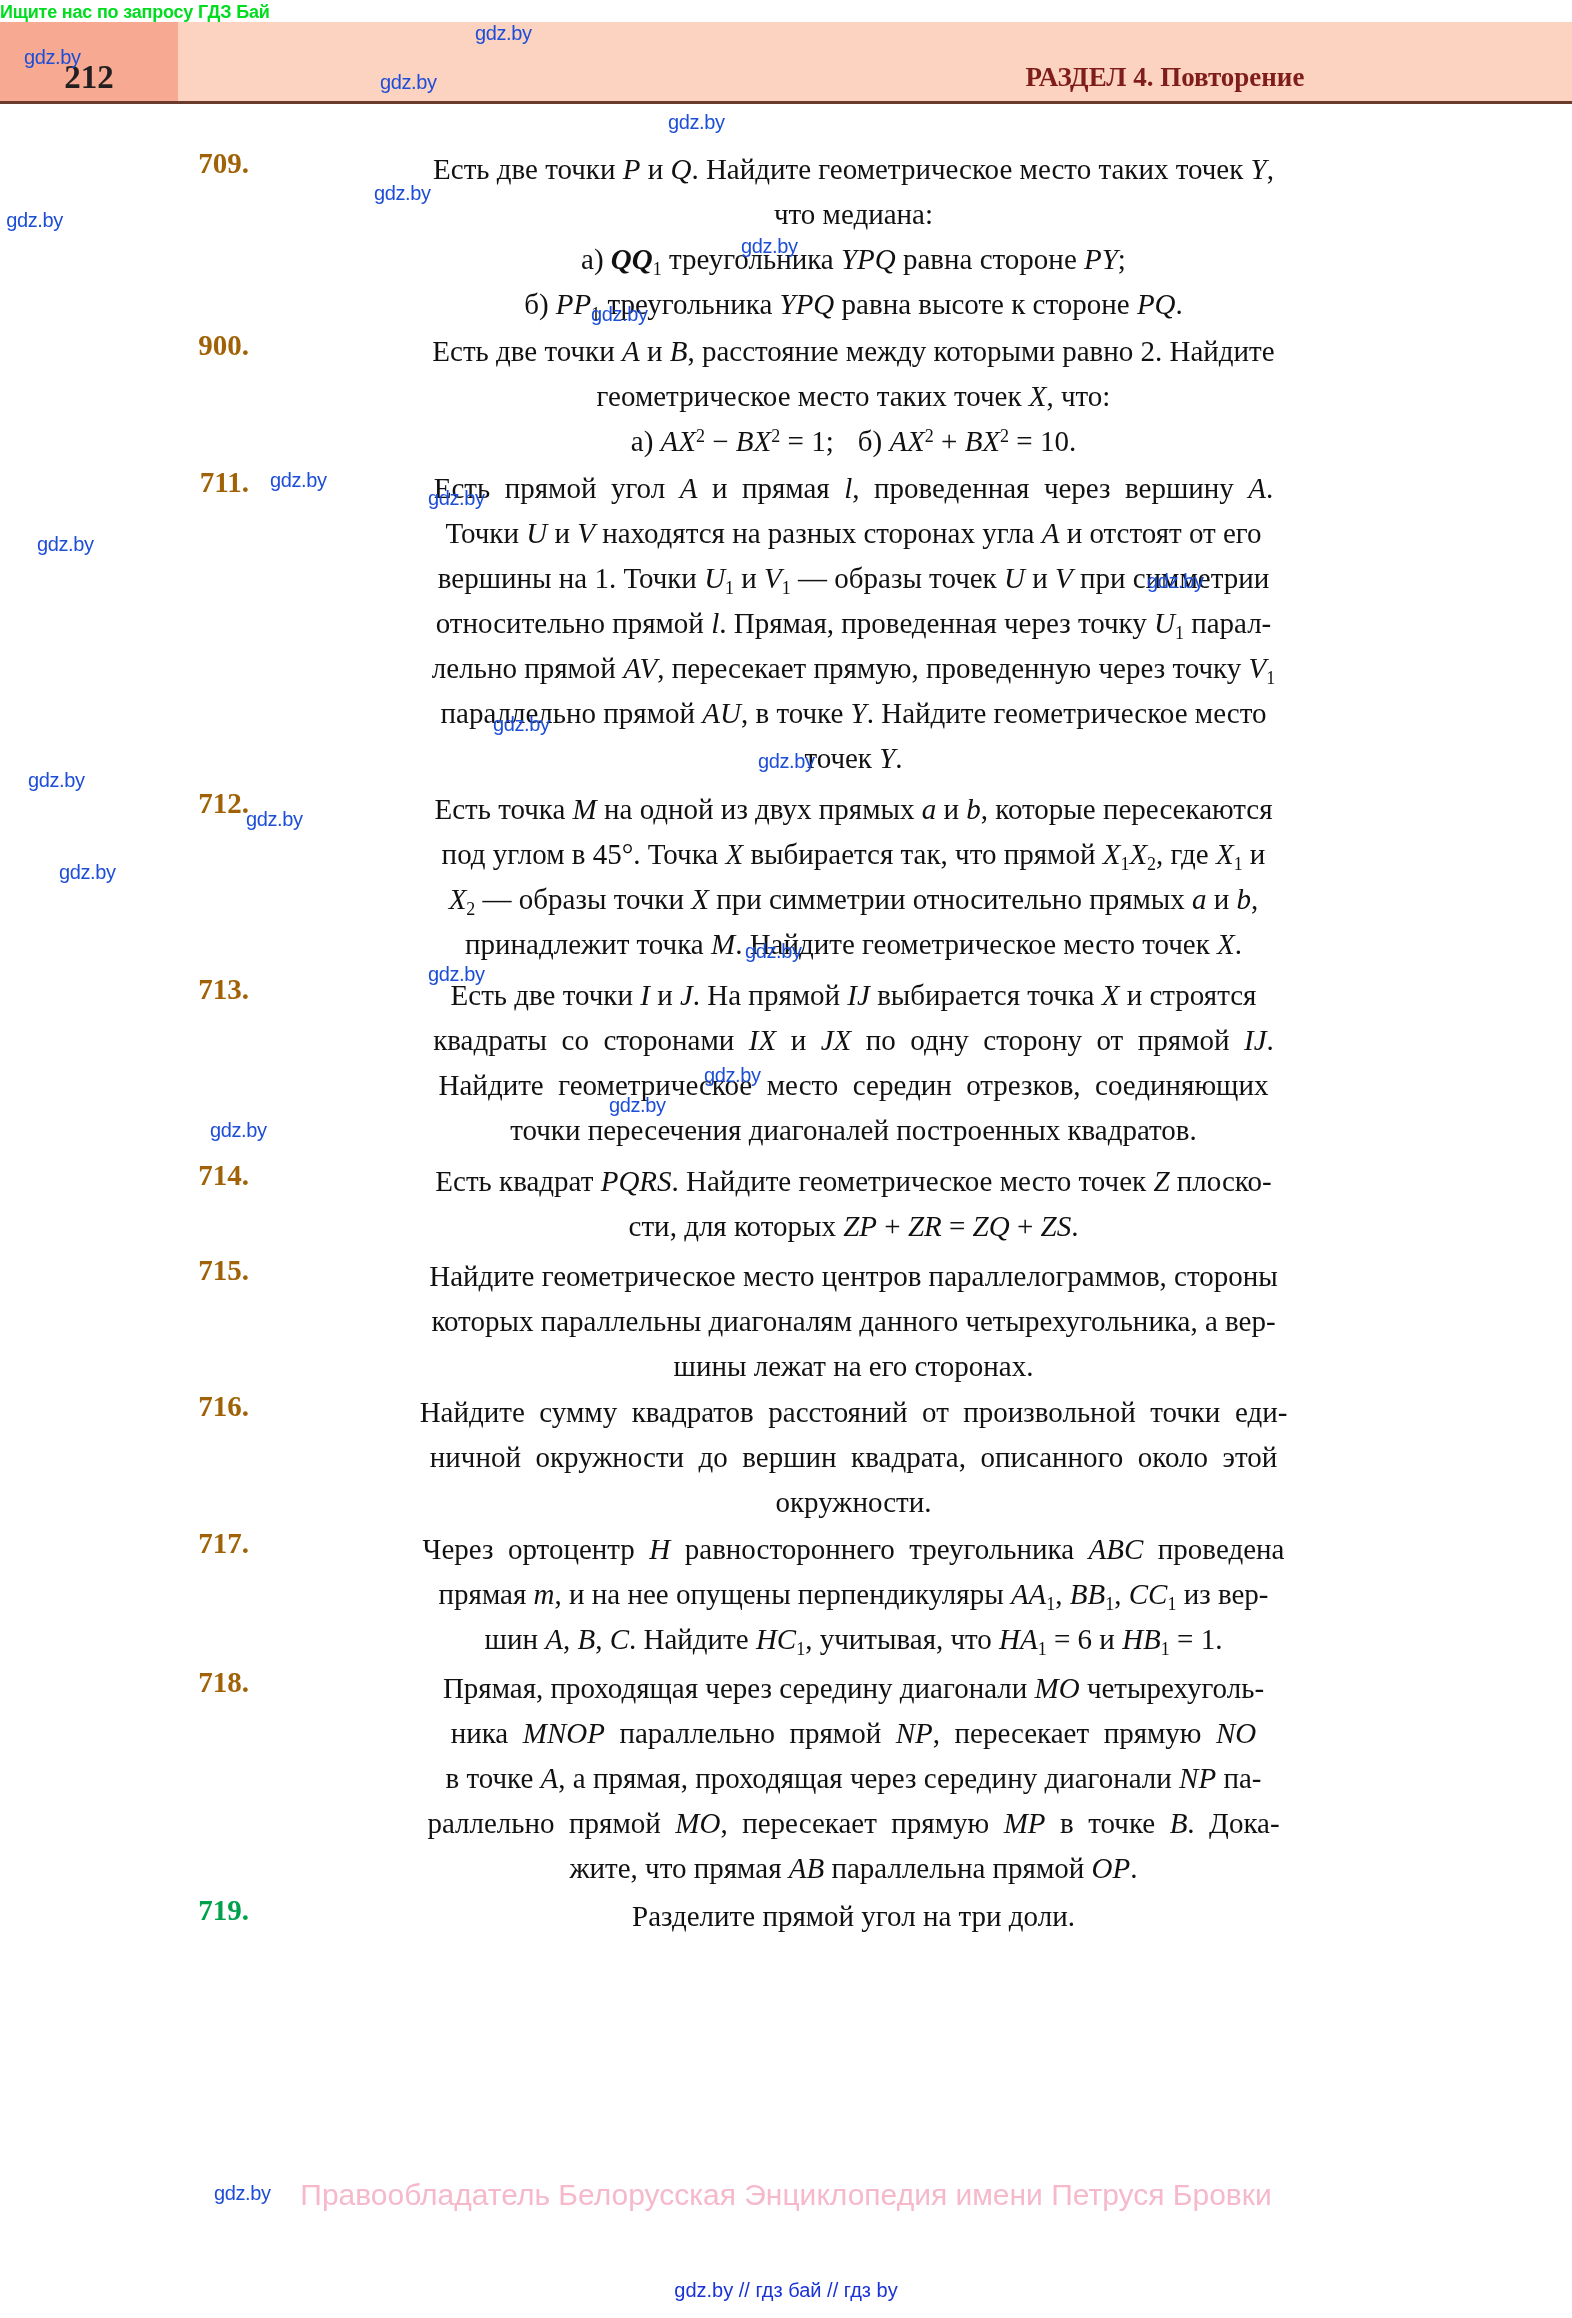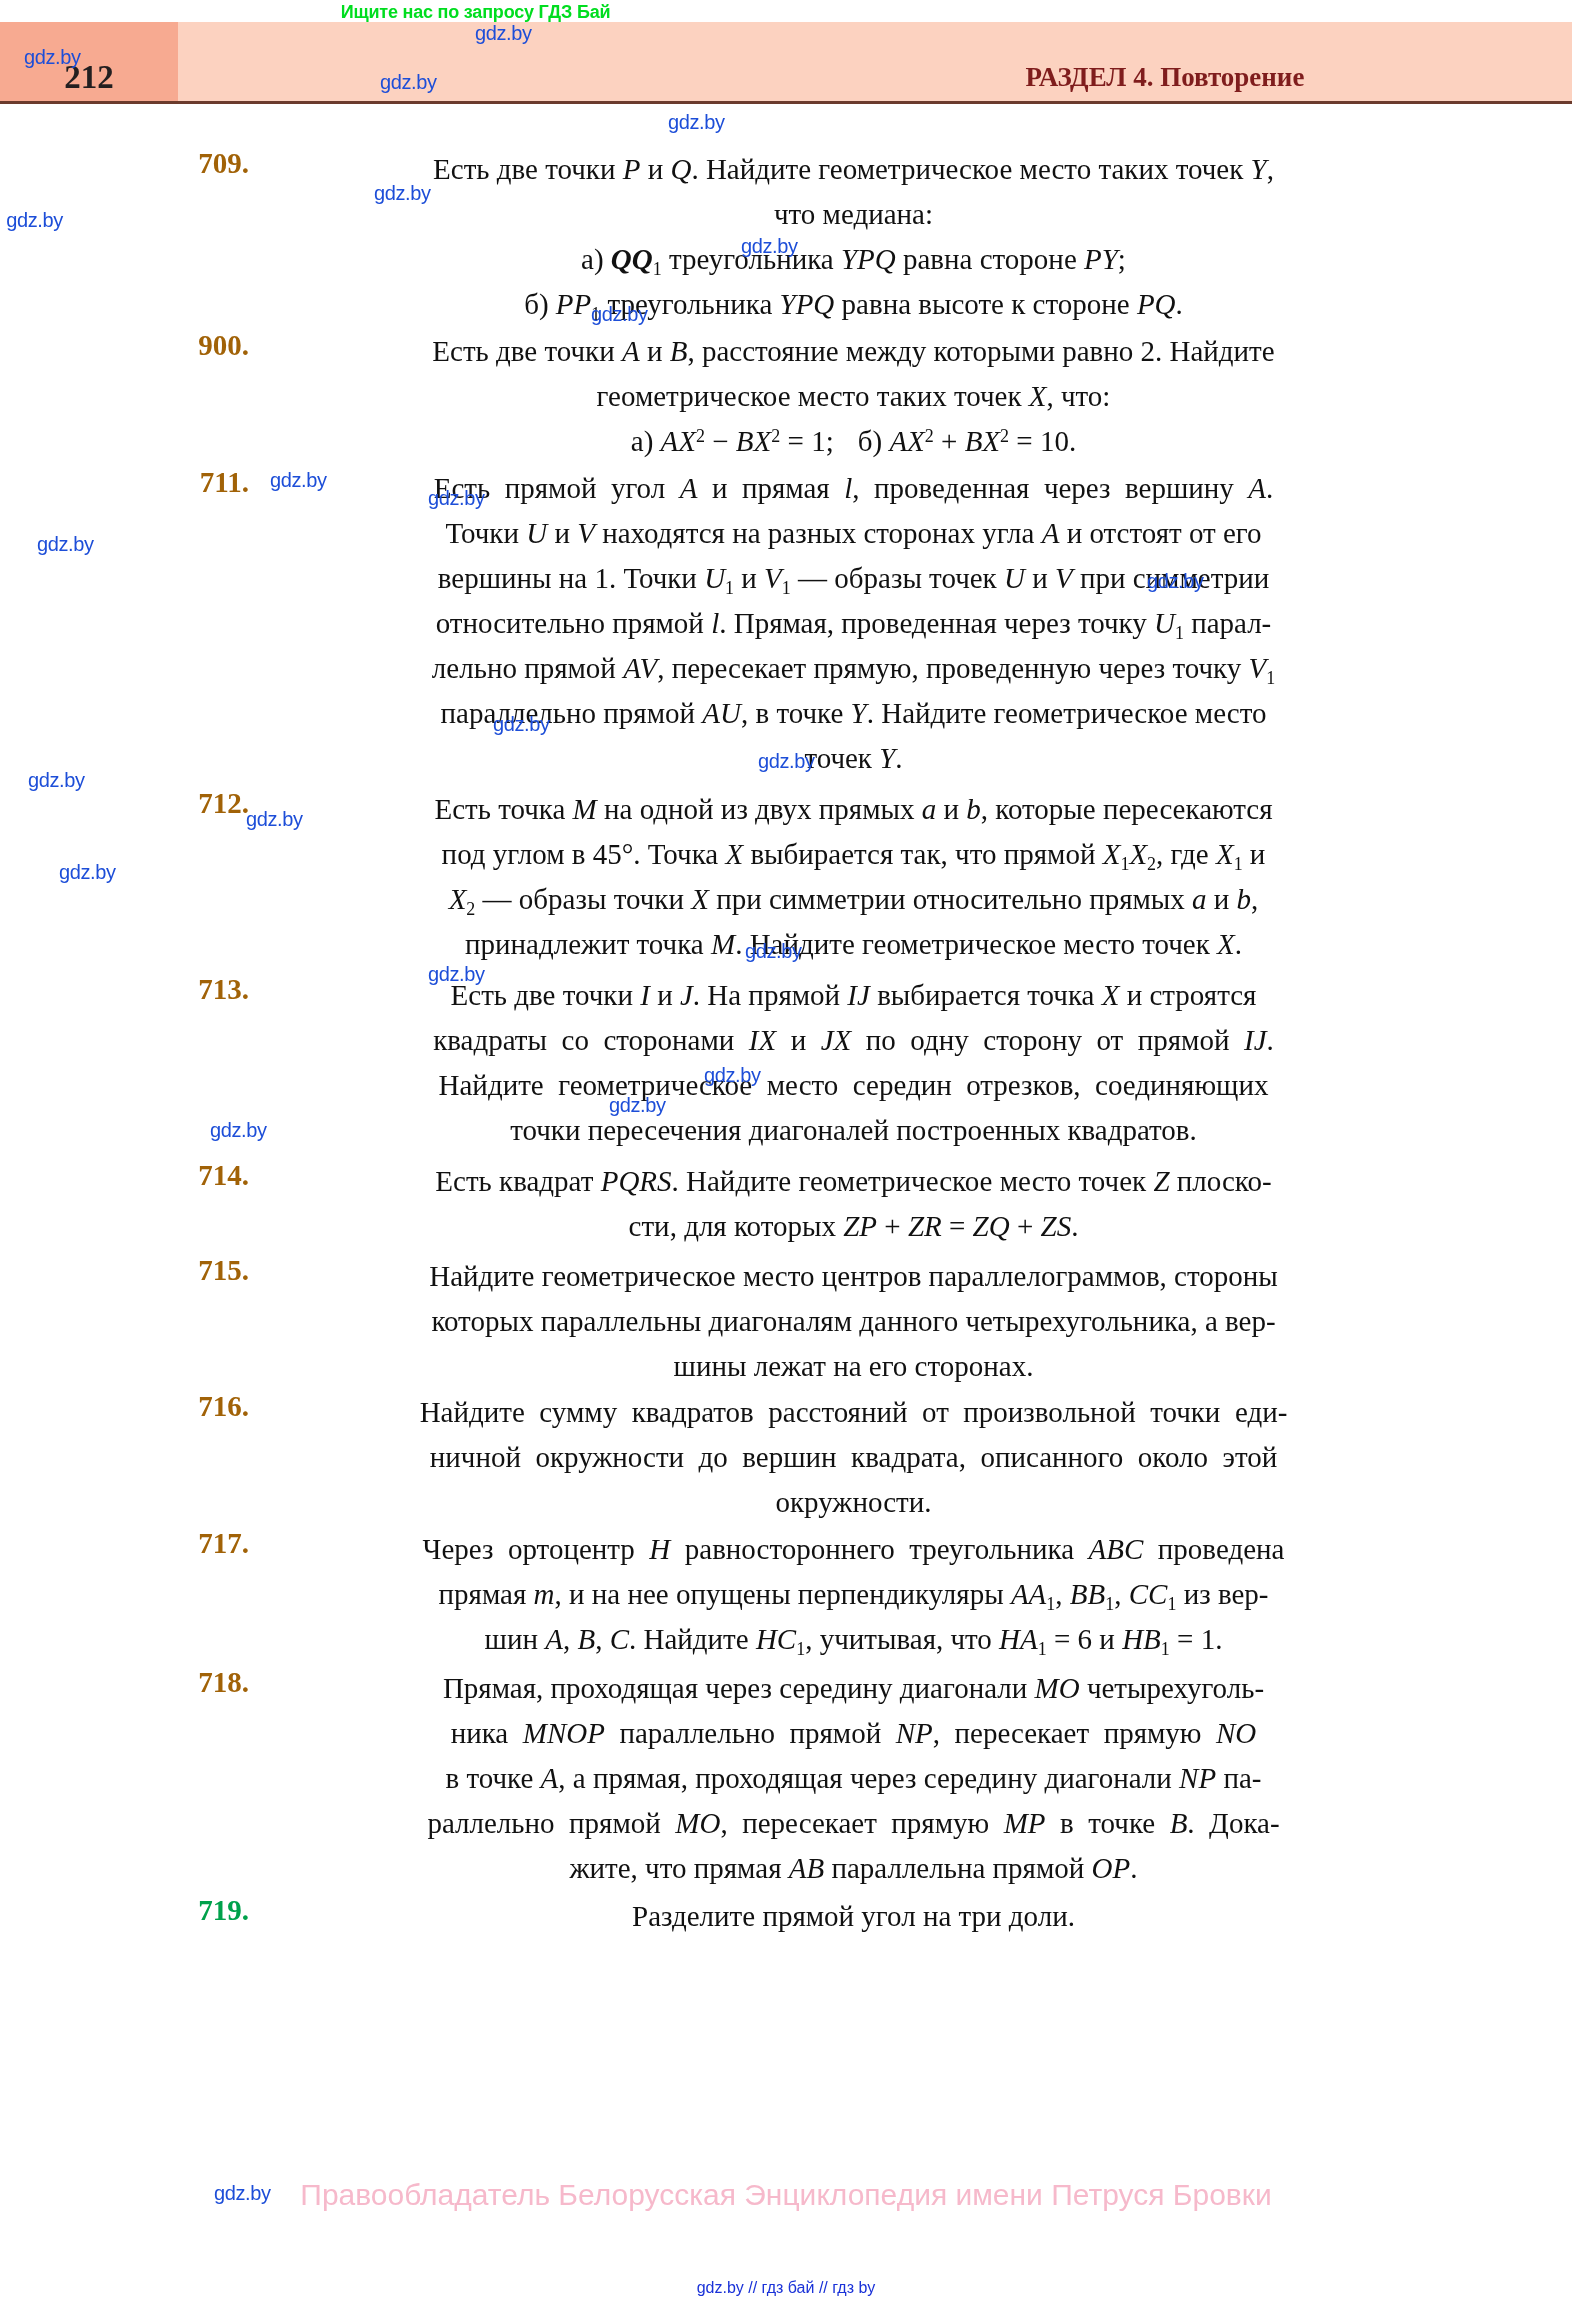--- a/index.html
+++ b/index.html
@@ -21,21 +21,21 @@
     top: 0; left: 0;
     width: 1572px;
     height: 22px;
     background: #ffffff;
   }
   .promo-text {
     position: absolute;
     top: 1.6px;
     left: 0;
     width: 951px;
-    text-align: center;
+    text-align: left;
     color: #00dd1f;
     font-family: "Liberation Sans", sans-serif;
     font-size: 18px;
     font-weight: 600;
     letter-spacing: -0.2px;
     white-space: nowrap;
   }
 
   
   .header-band {
@@ -157,21 +157,21 @@
     white-space: nowrap;
   }
   .footer-links {
     position: absolute;
     top: 2279px;
     left: 0;
     width: 1572px;
     text-align: center;
     color: #1a32d8;
     font-family: "Liberation Sans", sans-serif;
-    font-size: 16px;
+    font-size: 20px;
     white-space: nowrap;
   }
 </style>
 </head>
 <body>
 
 <div class="promo-strip">
   <div class="promo-text">Ищите нас по запросу ГДЗ Бай</div>
 </div>
 

